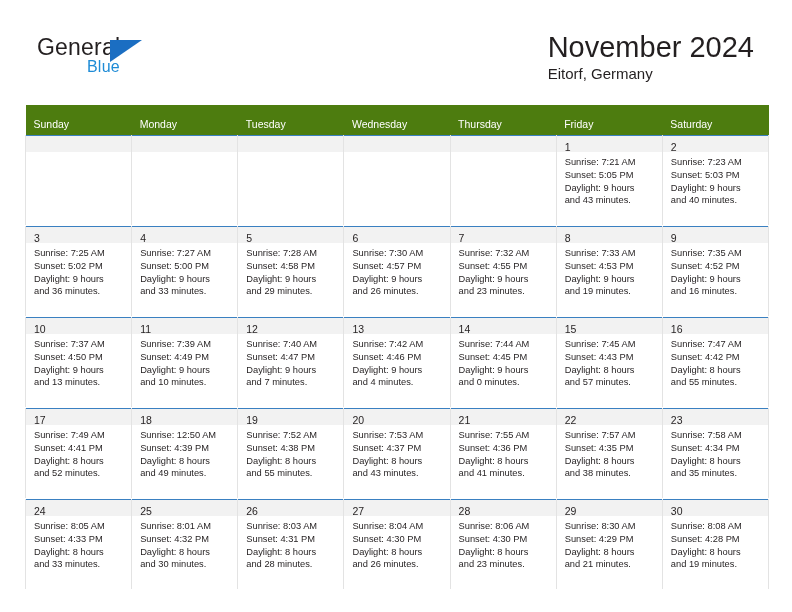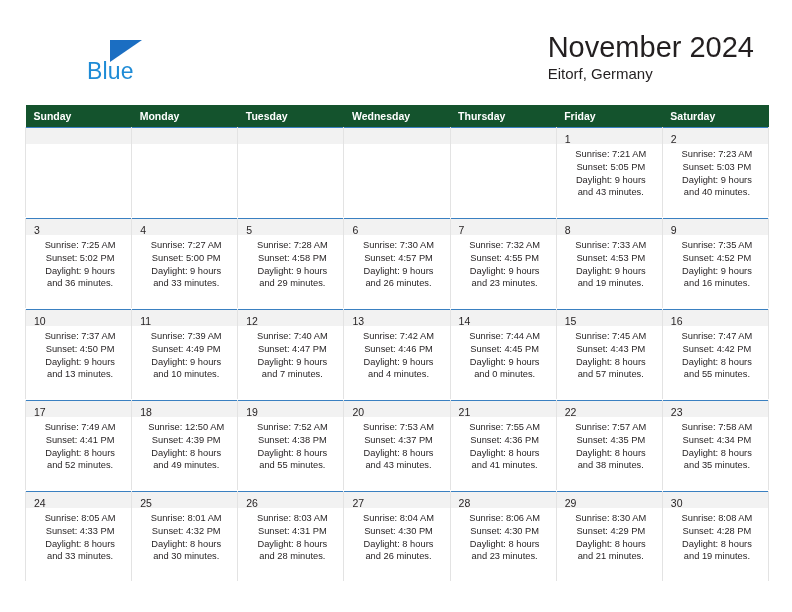--- a/index.html
+++ b/index.html
@@ -50,21 +50,21 @@
     top: 6px;
     width: 0;
     height: 0;
     border-left: 32px solid #1b6ec2;
     border-bottom: 22px solid transparent;
   }
   .logo-blue {
     position: absolute;
     left: 50px;
     top: 24px;
-    font-size: 23px;
+    font-size: 16px;
     letter-spacing: 0.2px;
     color: #1e8bd6;
     font-family: "Liberation Sans", sans-serif;
   }
   .title-block {
     position: absolute;
     right: 38px;
     top: 30px;
     text-align: left;
   }
@@ -84,26 +84,26 @@
   
   .calendar {
     position: absolute;
     left: 25px;
     top: 105px;
     width: 744px;
     border-collapse: collapse;
     table-layout: fixed;
   }
   .calendar th {
-    background: #14532d;
+    background: #4d7c0f;
     color: #ffffff;
     font-size: 10.5px;
-    font-weight: bold;
+    font-weight: normal;
     text-align: left;
-    padding: 5px 0 5px 8px;
+    padding: 13px 0 5px 8px;
     height: 19px;
     box-sizing: border-box;
     border: none;
   }
   .calendar td {
     vertical-align: top;
     padding: 0;
     border-left: 1px solid #e3e3e3;
     border-right: 1px solid #e3e3e3;
     border-bottom: 1px solid #ffffff;
@@ -128,36 +128,36 @@
   .daynum {
     font-size: 10.5px;
     color: #231f20;
     line-height: 15px;
   }
   .cell-empty .daynum-bar {
     border-top: 1px solid #3a80c1;
   }
   .details {
     padding: 4px 5px 0 8px;
-    text-align: center;
   }
   .details div {
     font-size: 9.3px;
     line-height: 12.8px;
     color: #231f20;
     white-space: nowrap;
   }
 </style>
 </head>
 <body>
 
 <div class="page">
 
   <div class="header">
     <div class="logo">
+      <span class="logo-general">General</span>
       <span class="logo-triangle"></span>
       <span class="logo-blue">Blue</span>
     </div>
     <div class="title-block">
       <div class="cal-title">November 2024</div>
       <div class="cal-subtitle">Eitorf, Germany</div>
     </div>
   </div>
 
   <table class="calendar">

